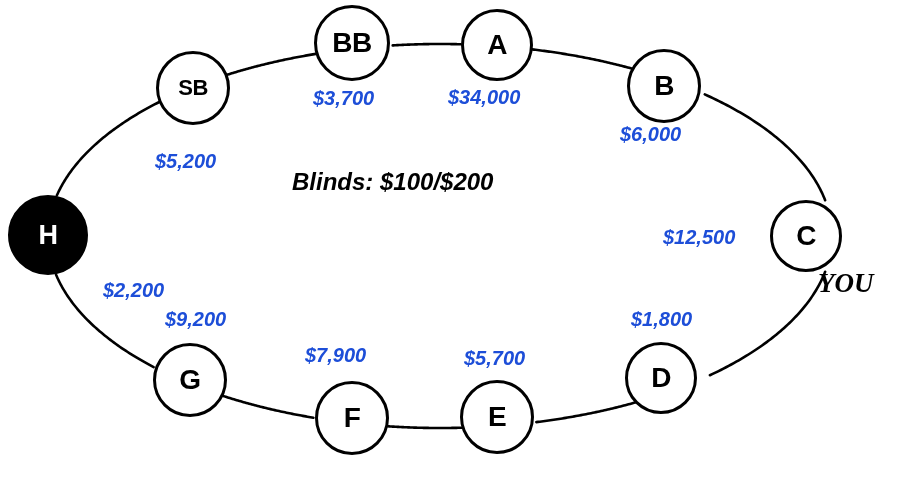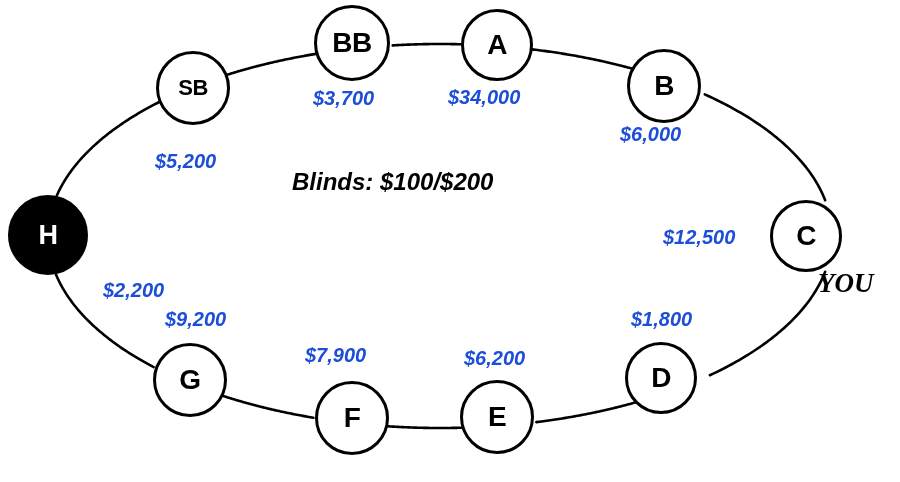--- a/index.html
+++ b/index.html
@@ -137,21 +137,21 @@
     </div>
 
   <div id="stacks-layer">
       <div class="stack-label" style="left: 103px; top: 244px; margin-top: 36px;">$2,200</div>
       <div class="stack-label" style="left: 155px; top: 131px; margin-top: 20px;">$5,200</div>
       <div class="stack-label" style="left: 313px; top: 88px;">$3,700</div>
       <div class="stack-label" style="left: 448px; top: 87px;">$34,000</div>
       <div class="stack-label" style="left: 620px; top: 124px;">$6,000</div>
       <div class="stack-label" style="left: 663px; top: 227px;">$12,500</div>
       <div class="stack-label" style="left: 631px; top: 309px;">$1,800</div>
-      <div class="stack-label" style="left: 464px; top: 348px;">$6,200</div>
+      <div class="stack-label" style="left: 464px; top: 348px;">$5,700</div>
       <div class="stack-label" style="left: 305px; top: 345px;">$7,900</div>
       <div class="stack-label" style="left: 165px; top: 309px;">$9,200</div>
     </div>
 
   <div id="center-info">
     <div>Blinds: $100/$200</div>
   </div>
 
   <div id="you-marker">YOU</div>
 

